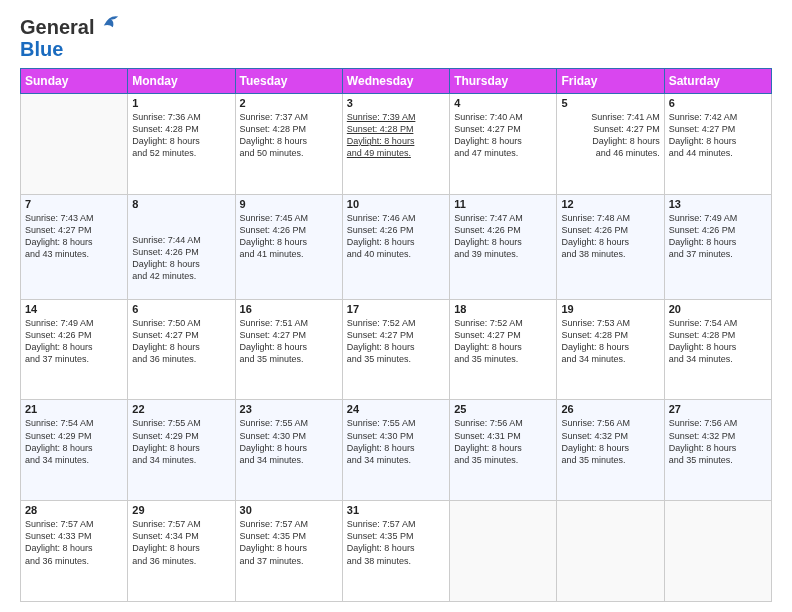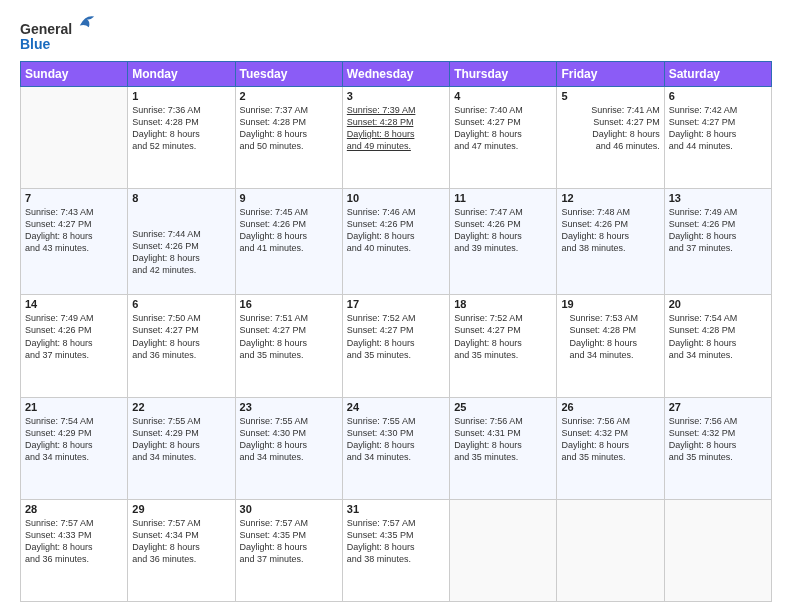--- a/index.html
+++ b/index.html
@@ -22,21 +22,21 @@
       justify-content: space-between;
       align-items: flex-start;
       margin-bottom: 8px;
     }
     .logo {
       display: flex;
       align-items: center;
       gap: 0px;
     }
     .logo-text {
-      font-size: 14px;
+      font-size: 20px;
       font-weight: bold;
       line-height: 1.1;
     }
     .logo-text span.general { color: #333; }
     .logo-text span.blue { color: #1a6bbf; }
     .logo-icon {
       width: 18px;
       height: 18px;
       margin-left: 2px;
       position: relative;
@@ -56,21 +56,21 @@
       color: #444;
     }
     .calendar {
       flex: 1;
       border: 1px solid #ccc;
       border-collapse: collapse;
       width: 100%;
       table-layout: fixed;
     }
     .calendar thead tr th {
-      background: #8b5cf6;
+      background: #d946ef;
       color: #fff;
       font-size: 12px;
       font-weight: bold;
       padding: 5px 4px;
       border: 1px solid #2e6db4;
       text-align: left;
     }
     .calendar tbody tr td {
       border: 1px solid #ccc;
       vertical-align: top;
@@ -268,21 +268,21 @@
           </td>
           <td>
             <span class="day-num">18</span>
             <div class="cell-content" style="white-space: pre-line;">Sunrise: 7:52 AM
 Sunset: 4:27 PM
 Daylight: 8 hours
 and 35 minutes.</div>
           </td>
           <td>
             <span class="day-num">19</span>
-            <div class="cell-content" style="white-space: pre-line; margin-left: 8px;">Sunrise: 7:53 AM
+            <div class="cell-content" style="white-space: pre-line;">Sunrise: 7:53 AM
 Sunset: 4:28 PM
 Daylight: 8 hours
 and 34 minutes.</div>
           </td>
           <td>
             <span class="day-num">20</span>
             <div class="cell-content" style="white-space: pre-line;">Sunrise: 7:54 AM
 Sunset: 4:28 PM
 Daylight: 8 hours
 and 34 minutes.</div>

